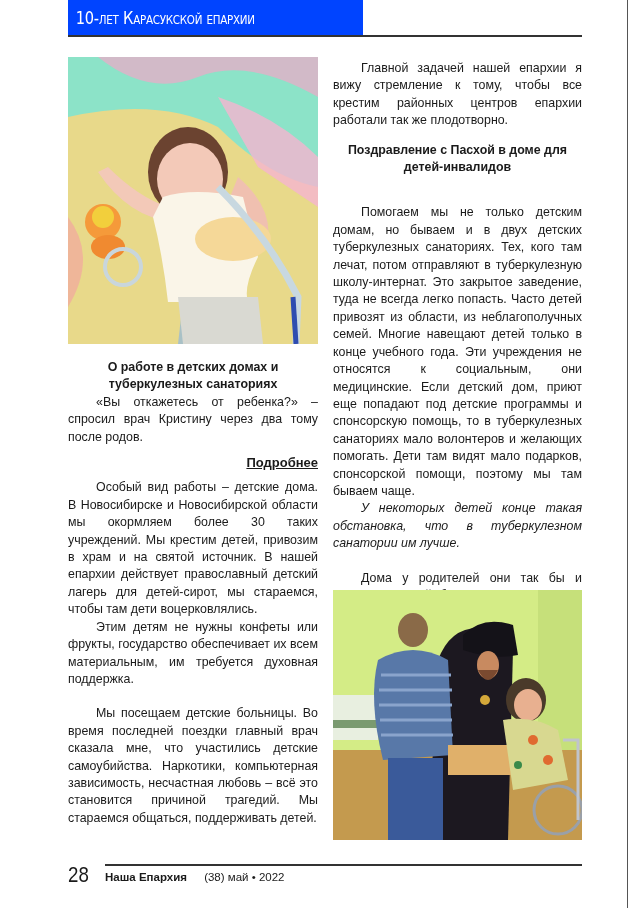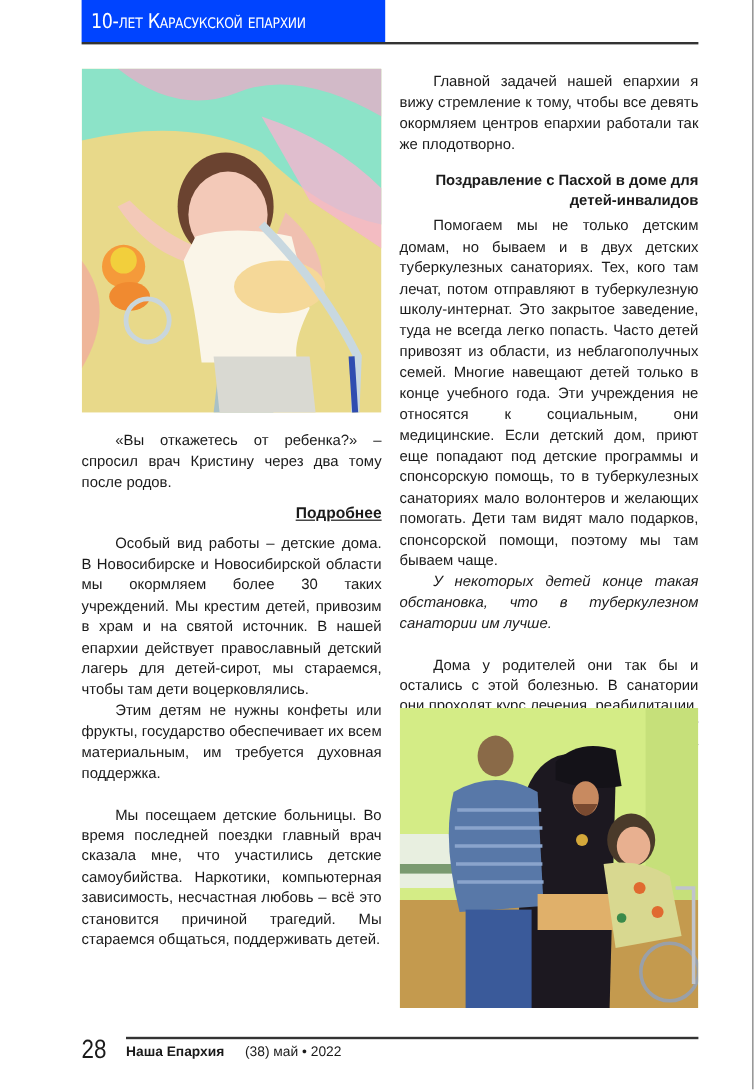--- a/index.html
+++ b/index.html
@@ -1,20 +1,20 @@
 <!DOCTYPE html>
 <html><head>
 <meta charset="utf-8">
 <style>
   html, body { margin: 0; padding: 0; background: #ffffff; }
   body { width: 628px; height: 908px; position: relative; overflow: hidden;
          font-family: "Liberation Sans", sans-serif; color: #1a1a1a; }
   .page-border { position: absolute; top: 0; right: 0; width: 1px; height: 908px; background: #555; }
 
-  .header-bar { position: absolute; left: 68px; top: 0; width: 253px; height: 35px; background: #0044ff;
+  .header-bar { position: absolute; left: 68px; top: 0; width: 295px; height: 35px; background: #0044ff;
                 display: flex; align-items: center; }
   .header-title { color: #fff; font-family: "DejaVu Sans", sans-serif; font-size: 17px; padding-left: 9px;
                   letter-spacing: -0.3px; white-space: nowrap; font-variant: small-caps; transform: scaleX(0.86);
                   transform-origin: left center; }
   .header-rule { position: absolute; left: 68px; top: 35px; width: 514px; height: 2px; background: #333; }
 
   .col { position: absolute; font-size: 12.4px; line-height: 17.4px; text-align: justify; }
   .col-left { left: 68px; width: 250px; }
   .col-right { left: 333px; width: 249px; }
   .col p { margin: 0; text-indent: 28px; hyphens: auto; }
@@ -62,30 +62,31 @@
     <path d="M150 130 Q200 180 230 240 L228 287" stroke="#c8d8e0" stroke-width="7" fill="none"></path>
     <path d="M225 240 L228 287" stroke="#2f4db0" stroke-width="5" fill="none"></path>
     <circle cx="35" cy="165" r="18" fill="#f59a3a"></circle>
     <circle cx="35" cy="160" r="11" fill="#f2cf3c"></circle>
     <ellipse cx="40" cy="190" rx="17" ry="12" fill="#f08a30"></ellipse>
     <circle cx="55" cy="210" r="18" fill="none" stroke="#c9d6dc" stroke-width="4"></circle>
   </svg>
 </div>
 
 <div class="col col-left" style="top: 359px;">
+  <h3 class="subhead">О работе в детских домах и туберкулезных санаториях</h3>
   <p>«Вы откажетесь от ребенка?» – спросил врач Кристину через два тому после родов.</p>
   <div class="subhead-u">Подробнее</div>
   <p>Особый вид работы – детские дома. В Новосибирске и Новосибирской области мы окормляем более 30 таких учреждений. Мы крестим детей, привозим в храм и на святой источник. В нашей епархии действует православный детский лагерь для детей-сирот, мы стараемся, чтобы там дети воцерковлялись.</p>
   <p>Этим детям не нужны конфеты или фрукты, государство обеспечивает их всем материальным, им требуется духовная поддержка.</p>
   <p class="gap-big">Мы посещаем детские больницы. Во время последней поездки главный врач сказала мне, что участились детские самоубийства. Наркотики, компьютерная зависимость, несчастная любовь – всё это становится причиной трагедий. Мы стараемся общаться, поддерживать детей.</p>
 </div>
 
 <div class="col col-right" style="top: 60px;">
-  <p>Главной задачей нашей епархии я вижу стремление к тому, чтобы все девять окормляем центров епархии работали так же плодотворно.</p>
-  <h3 class="subhead" style="margin-top: 12px; margin-bottom: 4px; text-align: right;">Поздравление с Пасхой в доме для детей-инвалидов</h3>
+  <p>Главной задачей нашей епархии я вижу стремление к тому, чтобы все крестим районных центров епархии работали так же плодотворно.</p>
+  <h3 class="subhead" style="margin-top: 12px; margin-bottom: 28px;">Поздравление с Пасхой в доме для детей-инвалидов</h3>
   <p>Помогаем мы не только детским домам, но бываем и в двух детских туберкулезных санаториях. Тех, кого там лечат, потом отправляют в туберкулезную школу-интернат. Это закрытое заведение, туда не всегда легко попасть. Часто детей привозят из области, из неблагополучных семей. Многие навещают детей только в конце учебного года. Эти учреждения не относятся к социальным, они медицинские. Если детский дом, приют еще попадают под детские программы и спонсорскую помощь, то в туберкулезных санаториях мало волонтеров и желающих помогать. Дети там видят мало подарков, спонсорской помощи, поэтому мы там бываем чаще.</p>
   <p class="italic">У некоторых детей конце такая обстановка, что в туберкулезном санатории им лучше.</p>
   <p class="gap-big">Дома у родителей они так бы и остались с этой болезнью. В санатории они проходят курс лечения, реабилитации, получают возможность новой жизни. У кого-то отец недавно вышел из тюрьмы, у кого-то родители пьют… Духовное окормление таким детям нужно не меньше, чем лечение. Если у ребенка нет</p>
 </div>
 
 <div class="photo photo-visit">
   <svg width="249" height="250" viewBox="0 0 249 250">
     <rect width="249" height="250" fill="#d4ec86"></rect>
     <rect x="205" y="0" width="44" height="250" fill="#c6e07a"></rect>
     <rect x="0" y="160" width="249" height="90" fill="#c49a4e"></rect>

